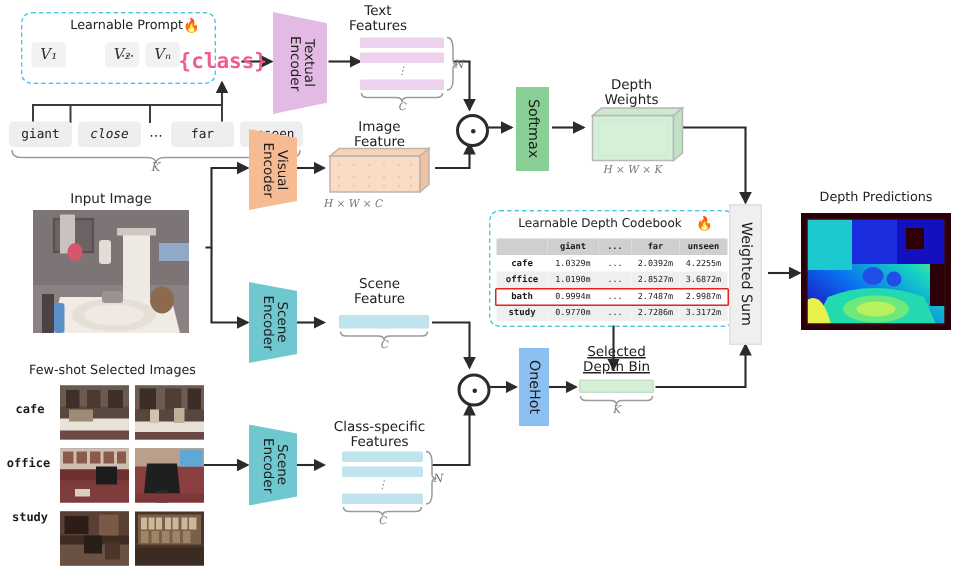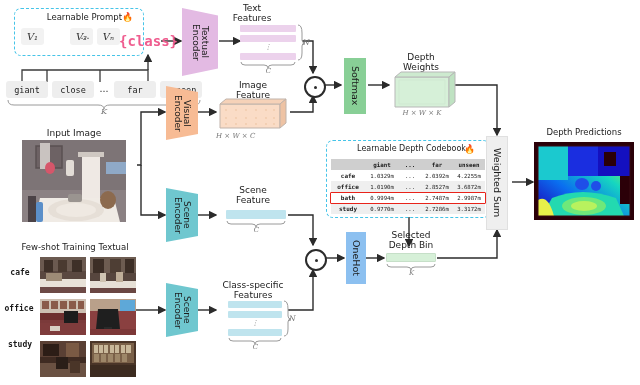--- a/index.html
+++ b/index.html
@@ -113,21 +113,21 @@
 <div class="abs" style="left:122px;top:12px;font-size:9px;">🔥</div>
 
 <div class="abs vchip" style="left:21px;top:28px;width:23px;height:17px;">V₁</div>
 <div class="abs vchip" style="left:50px;top:28px;width:23px;height:17px;margin-left:20px;">V₂</div>
 <div class="abs lbl" style="left:76px;top:33px;width:18px;font-size:9px;">⋯</div>
 <div class="abs vchip" style="left:97px;top:28px;width:23px;height:17px;">Vₙ</div>
 
 <div class="abs mono classtok" style="left:119px;top:33px;width:44px;text-align:center;">{class}</div>
 
 <div class="abs chip mono" style="left:6px;top:81px;width:42px;height:17px;">giant</div>
-<div class="abs chip mono" style="left:52px;top:81px;width:42px;height:17px;">close</div>
+<div class="abs chip mono" style="left:52px;top:81px;width:42px;height:17px;font-style:italic;">close</div>
 <div class="abs lbl" style="left:96px;top:86px;width:16px;font-size:9px;">⋯</div>
 <div class="abs chip mono" style="left:114px;top:81px;width:42px;height:17px;">far</div>
 <div class="abs chip mono" style="left:160px;top:81px;width:42px;height:17px;">unseen</div>
 
 <svg class="abs" style="left:6px;top:99px;width:196px;height:10px;">
   <path d="M2,1 Q2,6 8,6 L92,6 Q98,6 98,10 Q98,6 104,6 L188,6 Q194,6 194,1" stroke="#9a9a9a" stroke-width="1" fill="none"></path>
 </svg>
 <div class="abs ital" style="left:6px;top:107px;width:196px;text-align:center;font-size:8px;">K</div>
 
 <div class="abs enc trapR" style="left:182px;top:8px;width:36px;height:68px;background:#e3bae3;">
@@ -229,21 +229,21 @@
 
 <div class="abs lbl" style="left:218px;top:185px;width:70px;">
   <span>Scene</span><br><span>Feature</span>
 </div>
 <div class="abs bar" style="left:226px;top:210px;width:60px;height:9px;background:#bfe4ee;"></div>
 <svg class="abs" style="left:226px;top:220px;width:61px;height:7px;">
   <path d="M1,1 Q1,4 5,4 L26,4 Q30,4 30,7 Q30,4 34,4 L55,4 Q59,4 59,1" stroke="#9a9a9a" stroke-width="1" fill="none"></path>
 </svg>
 <div class="abs ital" style="left:226px;top:226px;width:61px;text-align:center;">C</div>
 
-<div class="abs lbl" style="left:14px;top:243px;width:122px;font-size:8.5px;">Few-shot Training Textual</div>
+<div class="abs lbl" style="left:14px;top:243px;width:122px;font-size:8.5px;">Few-shot Selected Images</div>
 <div class="abs mono" style="left:2px;top:268px;width:36px;text-align:center;font-size:8px;font-weight:bold;">cafe</div>
 <div class="abs mono" style="left:0px;top:304px;width:38px;text-align:center;font-size:8px;font-weight:bold;">office</div>
 <div class="abs mono" style="left:2px;top:340px;width:36px;text-align:center;font-size:8px;font-weight:bold;">study</div>
 
 <svg class="abs" style="left:40px;top:257px;width:96px;height:120px;">
 
   <g>
       <rect x="0" y="0" width="46" height="36" fill="#5a4840"></rect>
      <rect x="0" y="0" width="46" height="14" fill="#6b5a50"></rect>
      <rect x="4" y="3" width="9" height="12" fill="#3e3028"></rect>
@@ -342,31 +342,31 @@
 <div class="abs ital" style="left:228px;top:343px;width:55px;text-align:center;">C</div>
 
 <div class="abs odot" style="left:305px;top:249px;width:18px;height:18px;">
     <i></i>
   </div>
 
 <div class="abs vblock" style="left:346px;top:232px;width:20px;height:52px;background:#8cc0f0;">
   <span>OneHot</span>
 </div>
 
-<div class="abs lbl" style="left:382px;top:230px;width:58px;">
+<div class="abs lbl" style="left:382px;top:230px;width:58px;text-decoration:underline;">
   <span>Selected</span><br><span>Depth Bin</span>
 </div>
 <div class="abs bar" style="left:386px;top:253px;width:50px;height:9px;background:#d6f0d8;border:1px solid #c6dfc8;box-sizing:border-box;"></div>
 <svg class="abs" style="left:386px;top:263px;width:51px;height:7px;">
   <path d="M1,1 Q1,4 5,4 L21,4 Q25,4 25,7 Q25,4 29,4 L45,4 Q49,4 49,1" stroke="#9a9a9a" stroke-width="1" fill="none"></path>
 </svg>
 <div class="abs ital" style="left:386px;top:269px;width:51px;text-align:center;">K</div>
 
 <div class="abs dashbox" style="left:326px;top:140px;width:164px;height:78px;"></div>
-<div class="abs lbl" style="left:334px;top:145px;width:132px;font-size:8px;text-align:right;">Learnable Depth Codebook</div>
+<div class="abs lbl" style="left:334px;top:145px;width:132px;font-size:8px;">Learnable Depth Codebook</div>
 <div class="abs" style="left:464px;top:144px;font-size:9px;">🔥</div>
 
 <div class="abs" style="left:331px;top:159px;width:154px;">
   <table class="cb" style="width:154px;">
     <tbody>
         <tr>
       <th class="mono" style="width:34px;"></th>
       <th class="mono" style="width:34px;">giant</th>
       <th class="mono" style="width:22px;">...</th>
       <th class="mono" style="width:32px;">far</th>

